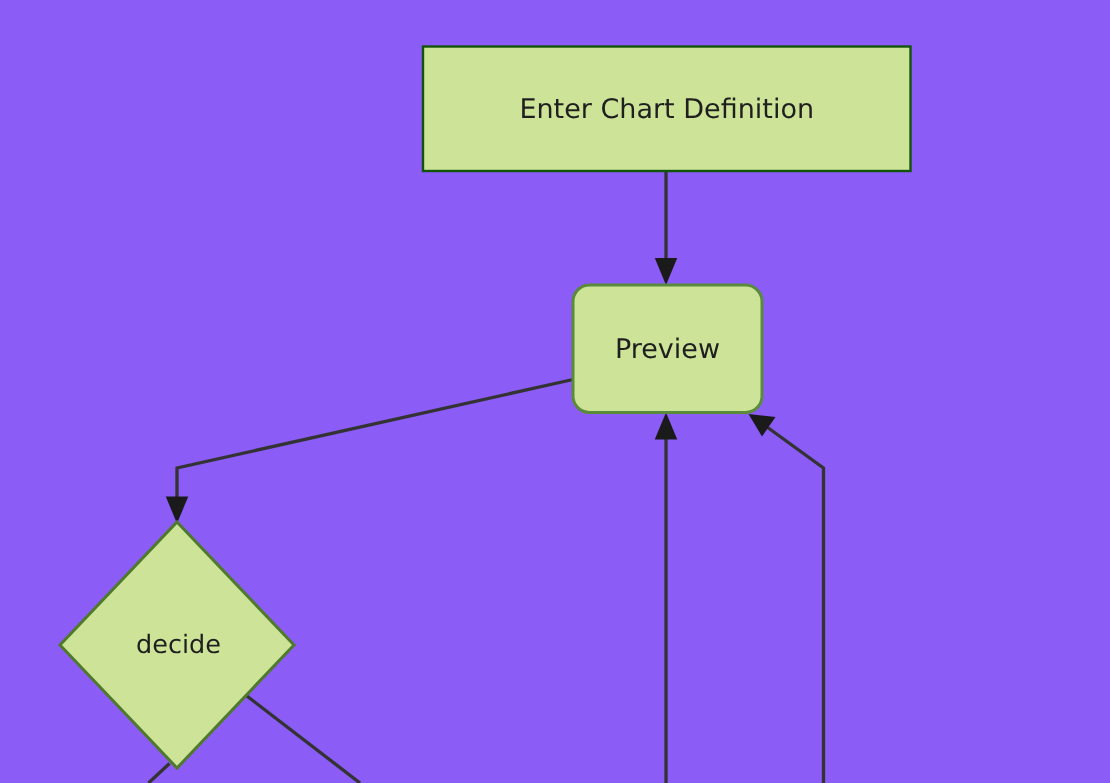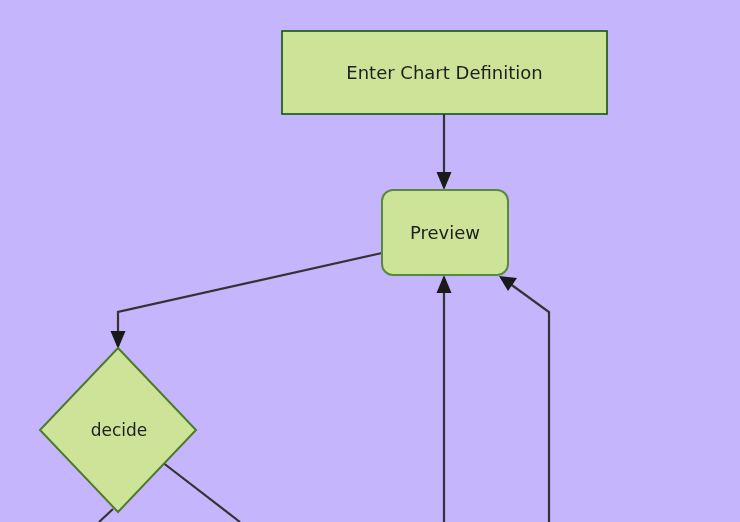--- a/index.html
+++ b/index.html
@@ -7,21 +7,21 @@
     padding: 0;
     background: #ffffff;
   }
   body {
     font-family: "DejaVu Sans", sans-serif;
   }
   #diagram-canvas {
     position: relative;
     width: 740px;
     height: 522px;
-    background: #c4b5fd;
+    background: #8b5cf6;
     overflow: hidden;
   }
   #flow-svg {
     position: absolute;
     top: 0;
     left: 0;
     width: 740px;
     height: 522px;
     display: block;
   }

